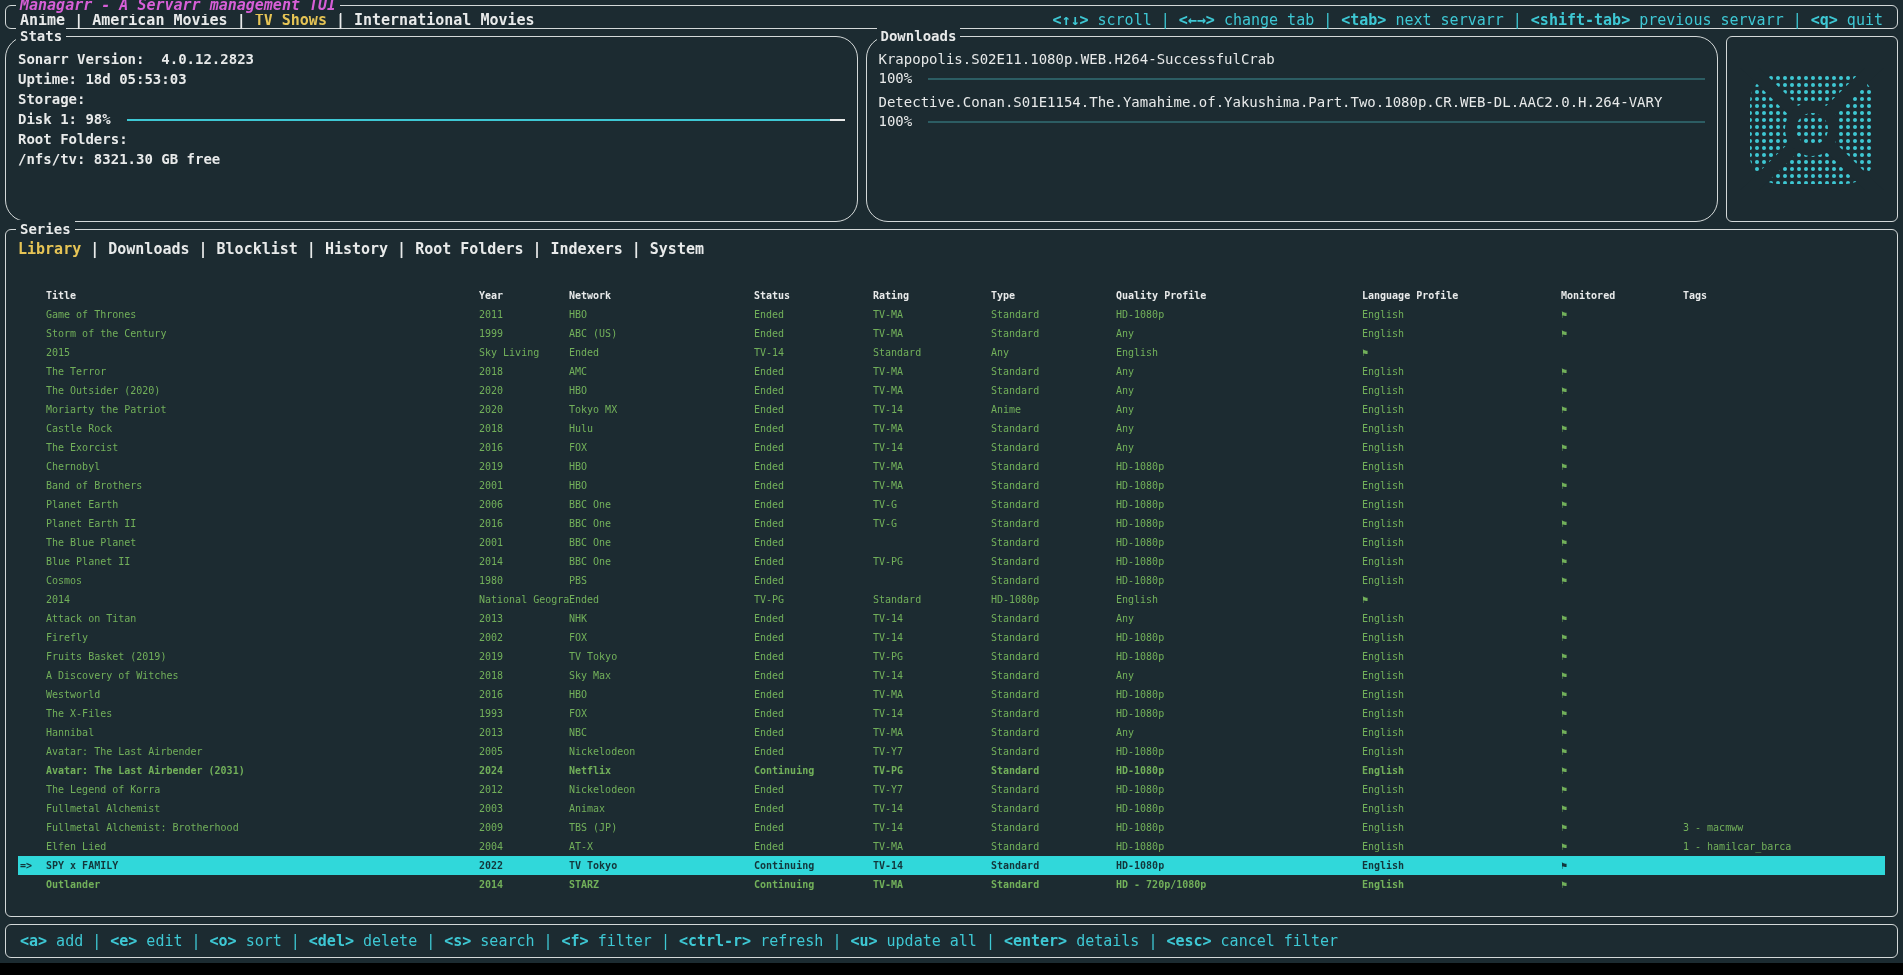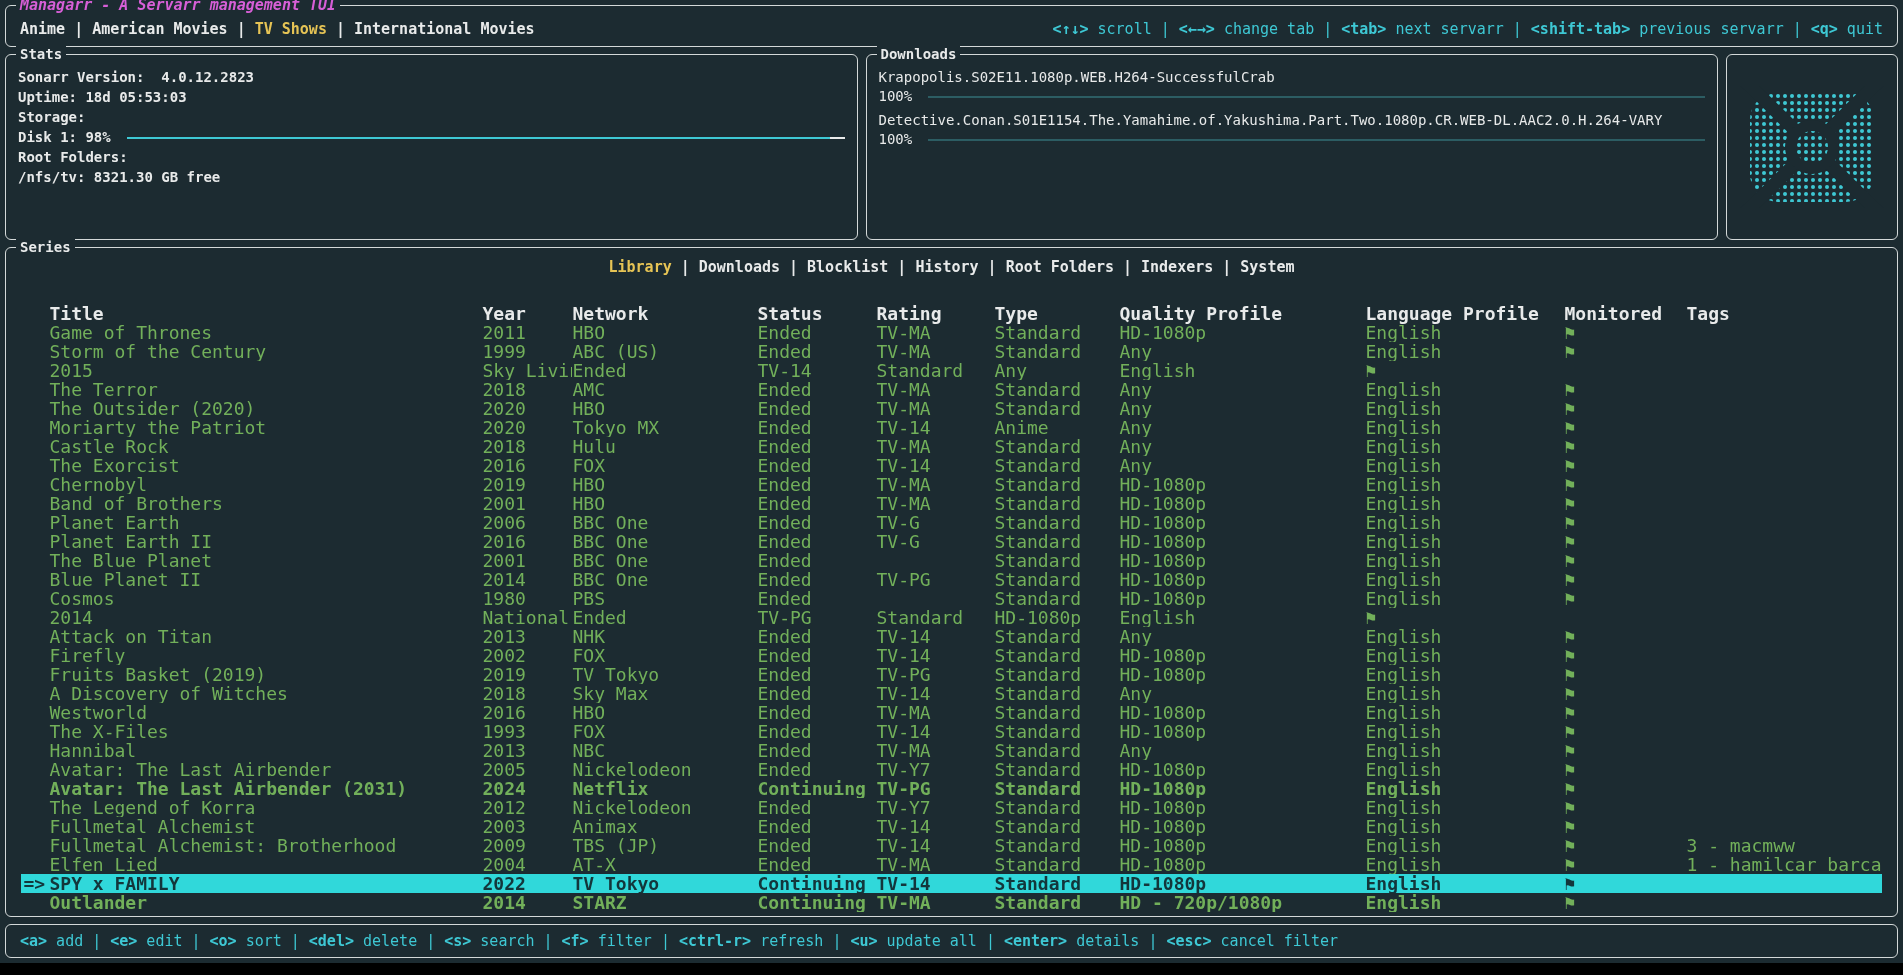--- a/index.html
+++ b/index.html
@@ -3,48 +3,48 @@
 <meta charset="utf-8">
 <style>
   *{margin:0;padding:0;box-sizing:border-box;}
   html,body{width:1903px;height:975px;overflow:hidden;}
   body{background:#000;font-family:"DejaVu Sans Mono",monospace;}
   .screen{width:1903px;height:963px;background:var(--background,#1c2b31);padding:5px 5px 0;display:flex;flex-direction:column;gap:7px;color:var(--text,#e8eaea);}
   .box{border:1px solid var(--border,#d4d9d9);border-radius:6px;position:relative;background:var(--background,#1c2b31);}
   .box-title{position:absolute;top:-10px;left:10px;background:var(--background,#1c2b31);padding:0 4px;font-weight:bold;font-size:14px;line-height:18px;color:var(--text,#e8eaea);}
   .app-title{color:var(--accent-magenta,#d75fd7);font-style:italic;font-size:15px;}
 
-  .top-box{height:42px;flex:none;}
+  .top-box{height:24px;flex:none;}
   .top-row{display:flex;align-items:center;height:100%;padding:6px 14px 0;}
   .tabs{display:flex;gap:9px;font-weight:bold;font-size:15px;white-space:pre;}
   .tab{color:var(--text,#e8eaea);}
   .tab.selected{color:var(--accent-yellow,#e6c455);}
   .sep{color:var(--text,#e8eaea);font-weight:bold;}
   .hints{margin-left:auto;display:flex;gap:9px;color:var(--accent-cyan,#3ec8d4);font-size:15px;white-space:pre;}
   .hints .sep{color:var(--accent-cyan,#3ec8d4);font-weight:normal;}
   .hint .k{font-weight:bold;}
 
   .row2{display:flex;gap:8px;height:186px;flex:none;}
-  .stats-box,.downloads-box{flex:1;}
+  .stats-box,.downloads-box{flex:1;border-radius:22px;}
   .logo-box{width:172px;flex:none;display:flex;align-items:center;justify-content:center;}
   .box-content{padding:12px 12px 0;}
   .stat-line{font-size:14px;line-height:20px;font-weight:bold;white-space:pre;}
   .gauge-row{display:flex;align-items:center;gap:16px;}
   .line-gauge{flex:1;height:2px;background:var(--text,#e8eaea);position:relative;margin-top:2px;}
   .line-gauge .fill{position:absolute;left:0;top:0;bottom:0;background:var(--gauge-fill,#3ec8d4);}
   .dl-gauge{background:transparent;}
   .dl-gauge .fill{background:var(--download-gauge-fill,#2c5d63);}
   .dl-item{margin-bottom:5px;}
   .dl-name{font-size:14px;line-height:20px;white-space:pre;overflow:hidden;}
   .dl-pct{font-size:14px;line-height:18px;}
 
-  .series-box{flex:1;display:flex;flex-direction:column;padding:10px 12px 0;align-items:center;}
+  .series-box{flex:1;display:flex;flex-direction:column;padding:10px 12px 0;}
   .series-tabs{display:flex;gap:9px;font-weight:bold;font-size:15px;margin-bottom:28px;white-space:pre;}
   .table{flex:1;overflow:hidden;}
-  .thead,.trow{display:grid;grid-template-columns:28px 433px 90px 185px 119px 118px 125px 246px 199px 122px minmax(0,1fr);font-size:18px;line-height:19px;white-space:pre;}
+  .thead,.trow{display:grid;grid-template-columns:28px 433px 90px 185px 119px 118px 125px 246px 199px 122px minmax(0,1fr);font-size:10px;line-height:19px;white-space:pre;}
   .thead{font-weight:bold;color:var(--text,#e8eaea);}
   .trow{color:var(--row-green,#72b05a);}
   .trow.bold{font-weight:bold;}
   .trow.selected{background:var(--selected-bg,#30d8da);color:var(--selected-text,#13363b);}
   .trow .marker{padding-left:2px;}
   .trow .c{overflow:hidden;}
 
   .help-box{height:34px;flex:none;margin-bottom:5px;}
   .help-row{display:flex;align-items:center;height:100%;padding:0 14px;gap:9px;color:var(--accent-cyan,#3ec8d4);font-size:15px;white-space:pre;}
   .help-row .sep{color:var(--accent-cyan,#3ec8d4);font-weight:normal;}

